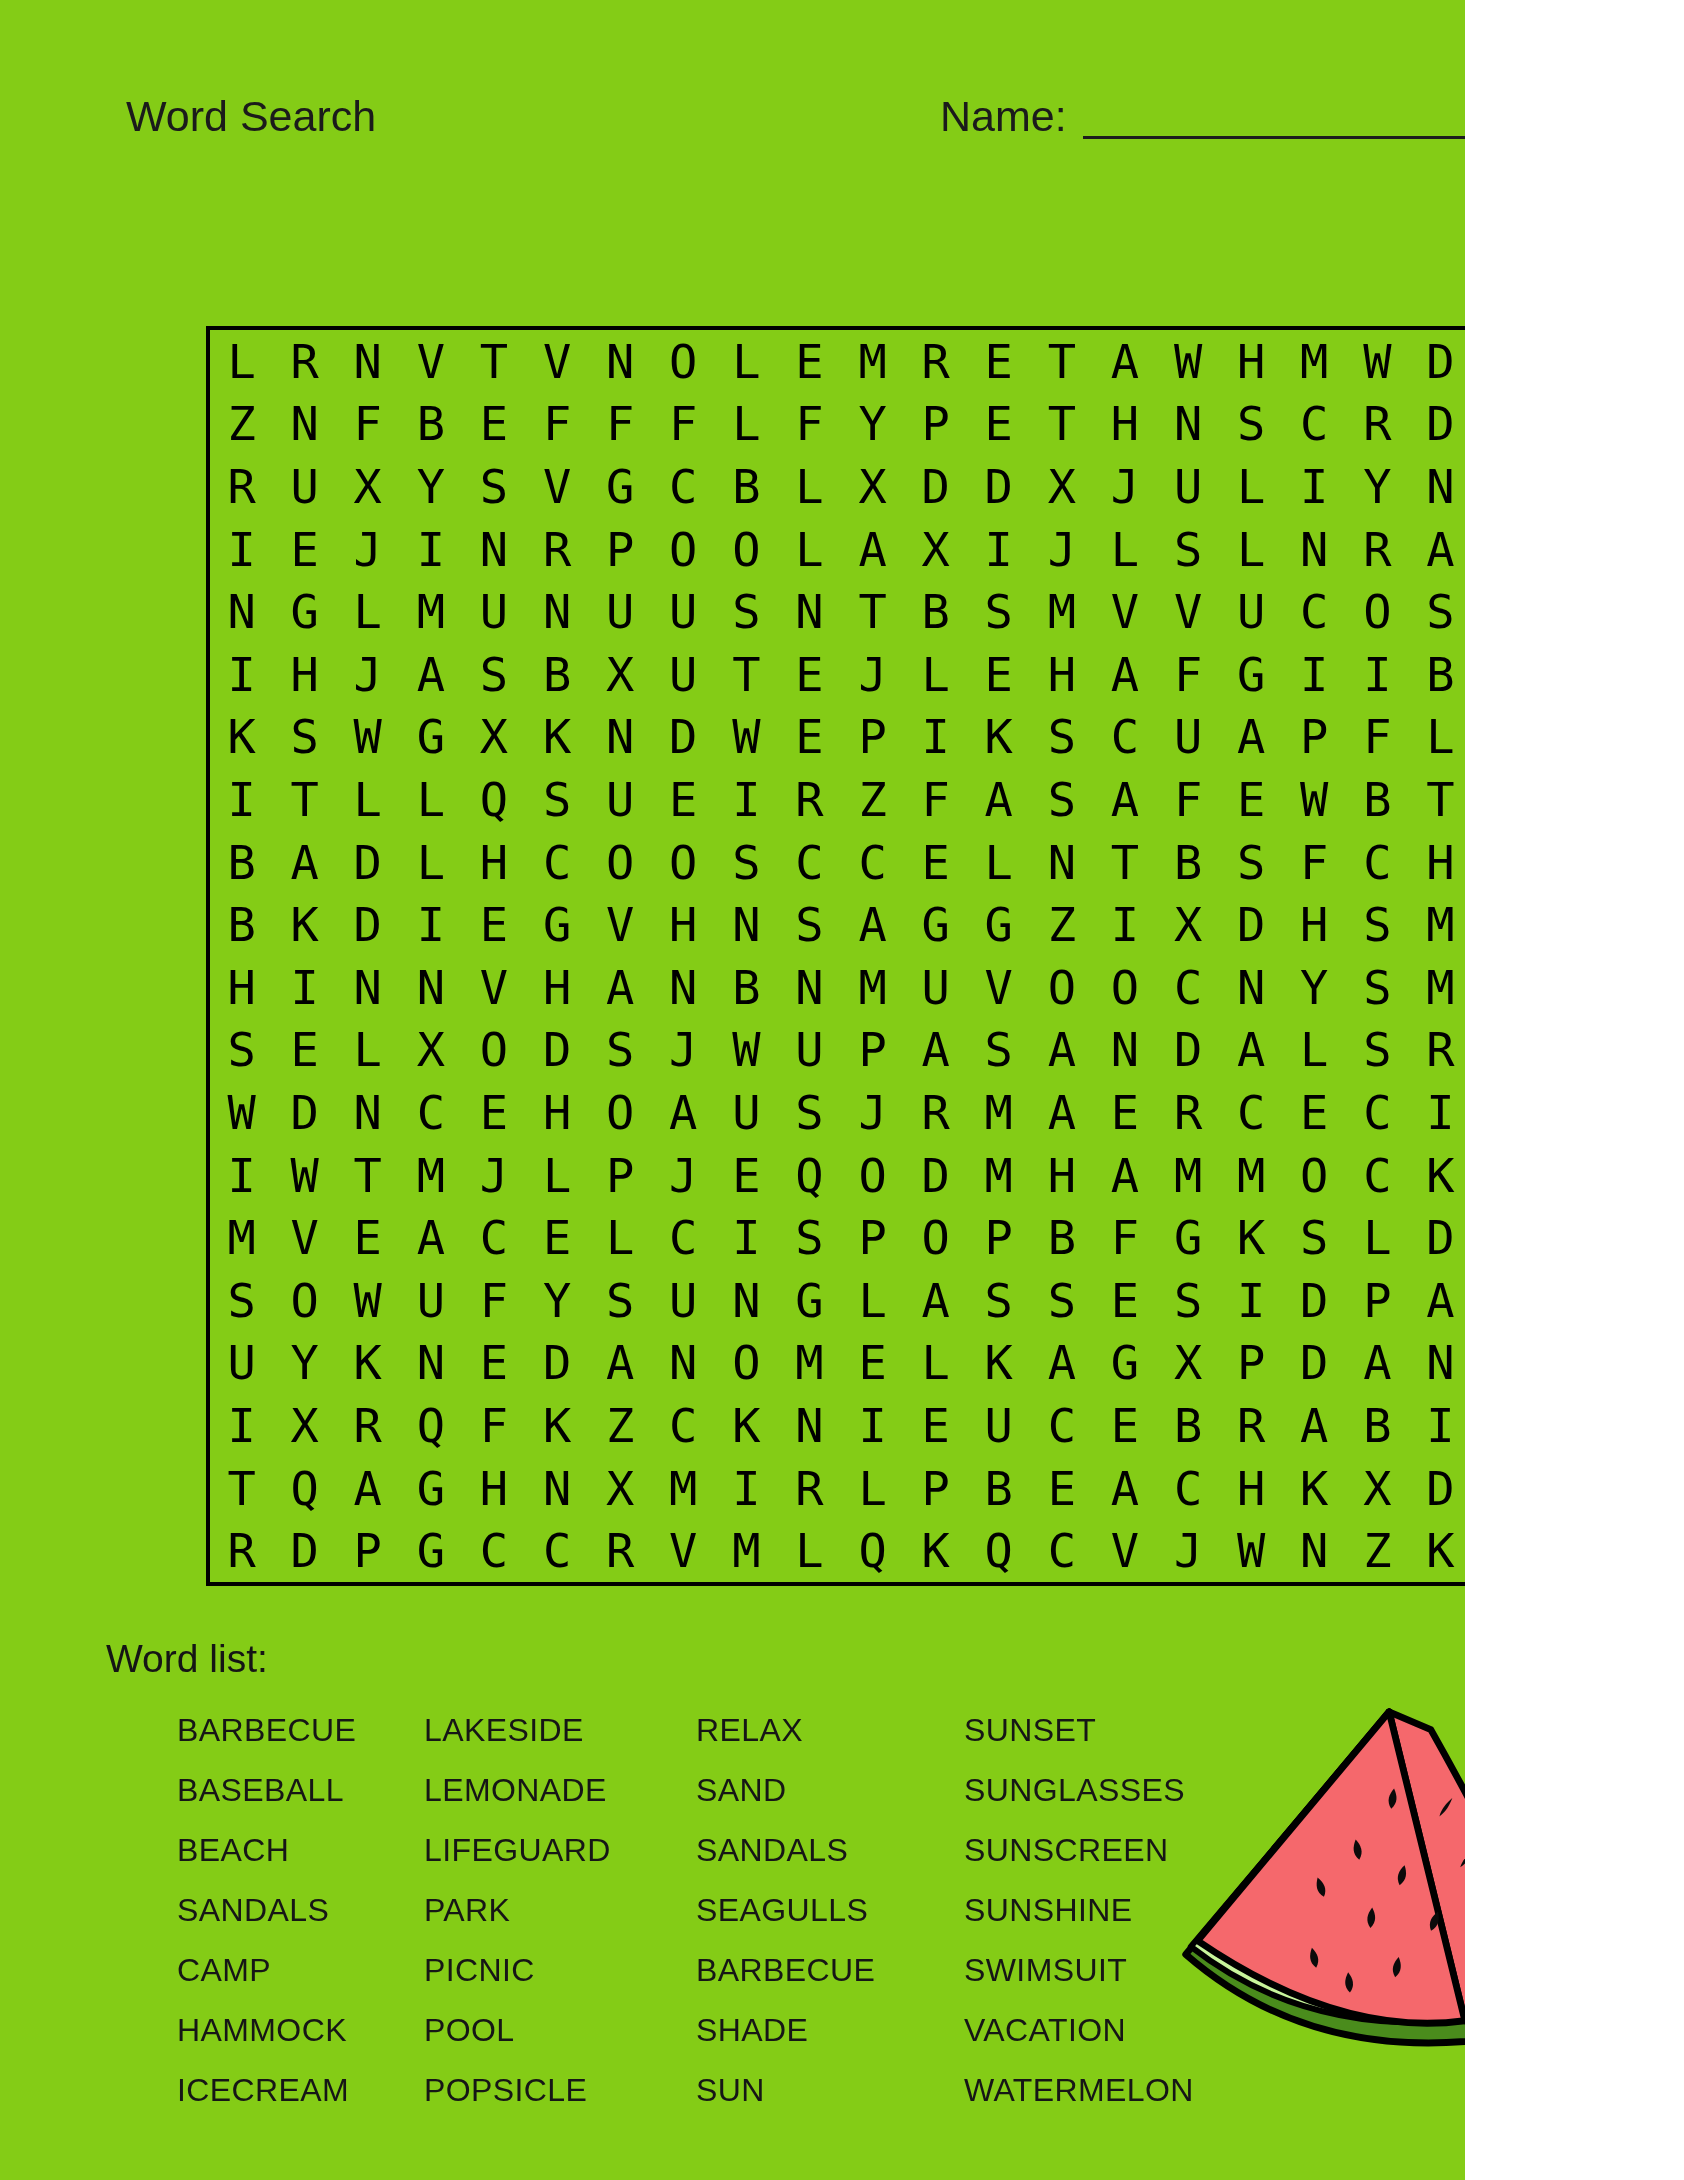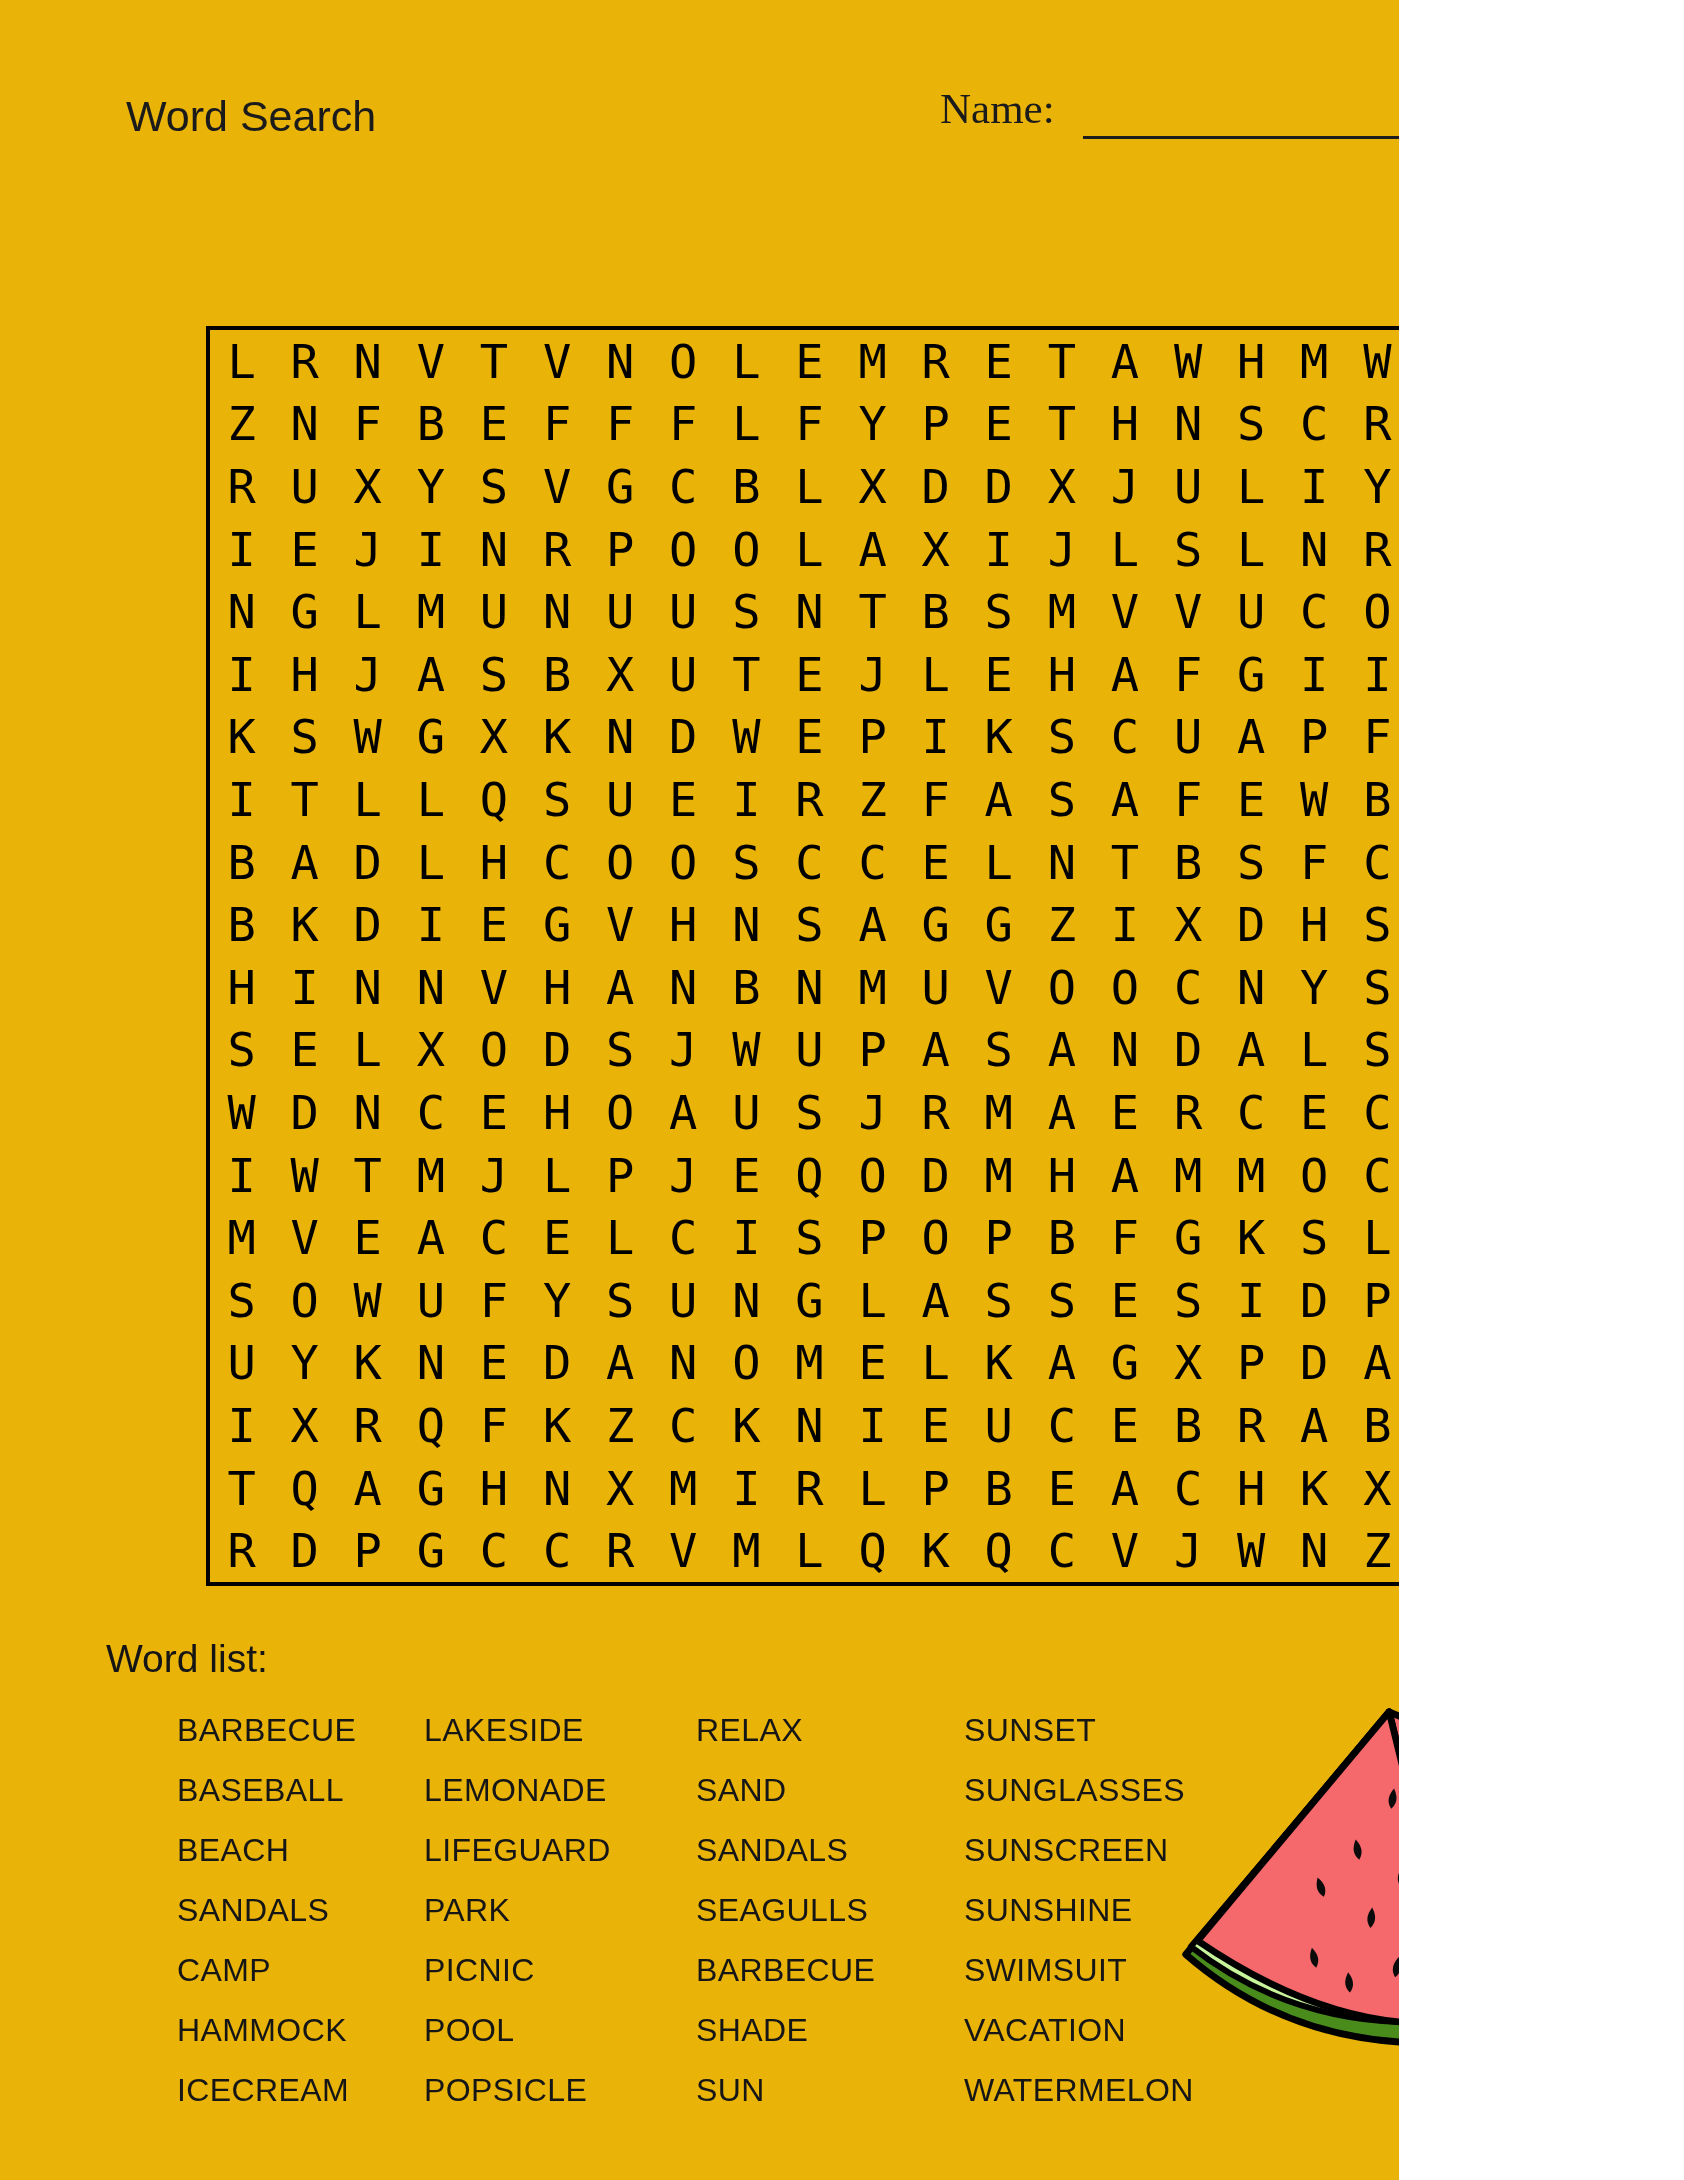--- a/index.html
+++ b/index.html
@@ -1,19 +1,19 @@
 <!DOCTYPE html>
 <html style="font-size:13.6px"><head>
 <meta charset="utf-8">
 <style>
   html,body{margin:0;padding:0;background:#ffffff;}
-  .page{position:relative;width:1362px;height:2181px;background:#eab308;
-        font-family:"Liberation Sans", sans-serif;overflow:hidden;padding-left:37px;}
+  .page{position:relative;width:1465px;height:2181px;background:#84cc16;
+        font-family:"Liberation Sans", sans-serif;overflow:hidden;}
   .hdr-label{position:absolute;left:126px;top:92px;font-size:43px;color:#1b1b1b;}
-  .name-row{position:absolute;left:940px;top:84px;font-size:43px;color:#1b1b1b;font-family:Liberation Serif, serif;}
+  .name-row{position:absolute;left:940px;top:92px;font-size:43px;color:#1b1b1b;}
   .name-line{position:absolute;left:1083px;top:136px;width:440px;height:0;
              border-bottom:3.4px solid #1d1d1d;}
   .title{position:absolute;left:0;top:198px;width:100%;text-align:center;
          font-size:86px;font-weight:bold;color:#0d0d0d;letter-spacing:-0.9px;line-height:1.1;}
   .grid-box{position:absolute;left:206px;top:326px;width:1270px;height:1260px;
             border:4.3px solid #000;box-sizing:border-box;
             display:grid;grid-template-columns:repeat(20,1fr);grid-template-rows:repeat(20,1fr);}
   .cell{display:flex;align-items:center;justify-content:center;
         font-family:"DejaVu Sans Mono", monospace;font-size:47px;color:#000;}
   .wl-label{position:absolute;left:106px;top:1637px;font-size:39px;color:#151515;}

